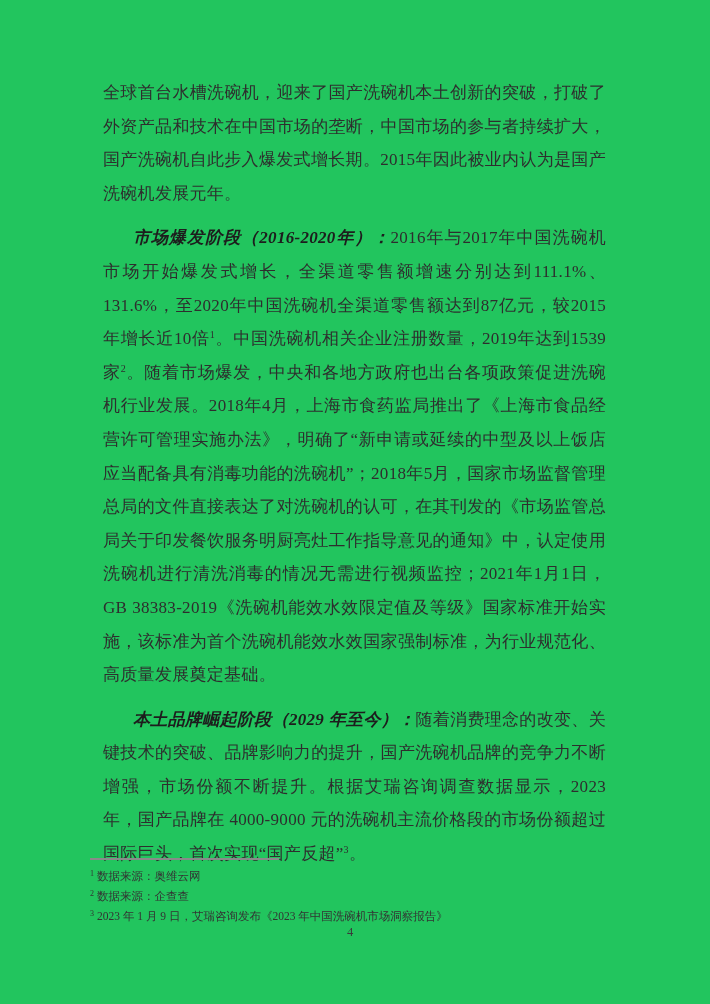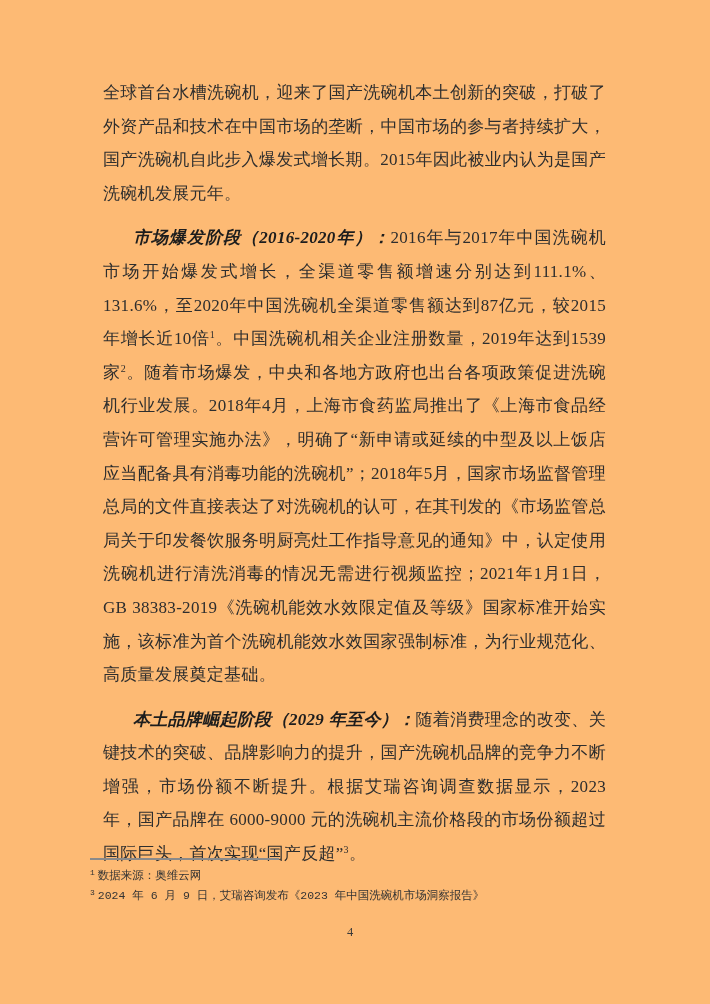--- a/index.html
+++ b/index.html
@@ -4,21 +4,21 @@
 <style>
   html, body {
     margin: 0;
     padding: 0;
     background: #ffffff;
   }
   .page {
     position: relative;
     width: 710px;
     height: 1004px;
-    background: #fdba74;
+    background: #22c55e;
     overflow: hidden;
     font-family: "Liberation Serif", "DejaVu Serif", serif;
     color: #2e2e2e;
   }
   .body-text {
     position: absolute;
     left: 103px;
     top: 76px;
     width: 503px;
     font-size: 17px;
@@ -44,21 +44,20 @@
   }
   .footnotes {
     position: absolute;
     left: 90px;
     top: 858px;
     width: 520px;
     font-size: 11.5px;
     line-height: 20px;
     color: #333333;
     text-align: left;
-    font-family: Liberation Mono, monospace;
   }
   .fn-separator {
     width: 189px;
     height: 0;
     border-top: 2px solid #8a8a8a;
     margin-bottom: 6px;
   }
   .footnote sup {
     font-size: 8px;
     line-height: 0;
@@ -79,25 +78,26 @@
 <body>
 
 <div class="page">
 
   <div class="body-text">
 
     <p class="para"><span>全球首台水槽洗碗机，迎来了国产洗碗机本土创新的突破，打破了外资产品和技术在中国市场的垄断，中国市场的参与者持续扩大，国产洗碗机自此步入爆发式增长期。2015年因此被业内认为是国产洗碗机发展元年。</span></p>
 
     <p class="para indent"><span class="lead">市场爆发阶段（2016-2020年）：</span><span>2016年与2017年中国洗碗机市场开始爆发式增长，全渠道零售额增速分别达到111.1%、131.6%，至2020年中国洗碗机全渠道零售额达到87亿元，较2015年增长近10倍</span><sup>1</sup><span>。中国洗碗机相关企业注册数量，2019年达到1539家</span><sup>2</sup><span>。随着市场爆发，中央和各地方政府也出台各项政策促进洗碗机行业发展。2018年4月，上海市食药监局推出了《上海市食品经营许可管理实施办法》，明确了“新申请或延续的中型及以上饭店应当配备具有消毒功能的洗碗机”；2018年5月，国家市场监督管理总局的文件直接表达了对洗碗机的认可，在其刊发的《市场监管总局关于印发餐饮服务明厨亮灶工作指导意见的通知》中，认定使用洗碗机进行清洗消毒的情况无需进行视频监控；2021年1月1日，GB 38383-2019《洗碗机能效水效限定值及等级》国家标准开始实施，该标准为首个洗碗机能效水效国家强制标准，为行业规范化、高质量发展奠定基础。</span></p>
 
-    <p class="para indent"><span class="lead">本土品牌崛起阶段（2029 年至今）：</span><span>随着消费理念的改变、关键技术的突破、品牌影响力的提升，国产洗碗机品牌的竞争力不断增强，市场份额不断提升。根据艾瑞咨询调查数据显示，2023 年，国产品牌在 6000-9000 元的洗碗机主流价格段的市场份额超过国际巨头，首次实现“国产反超”</span><sup>3</sup><span>。</span></p>
+    <p class="para indent"><span class="lead">本土品牌崛起阶段（2029 年至今）：</span><span>随着消费理念的改变、关键技术的突破、品牌影响力的提升，国产洗碗机品牌的竞争力不断增强，市场份额不断提升。根据艾瑞咨询调查数据显示，2023 年，国产品牌在 4000-9000 元的洗碗机主流价格段的市场份额超过国际巨头，首次实现“国产反超”</span><sup>3</sup><span>。</span></p>
 
   </div>
 
   <div class="footnotes">
     <div class="fn-separator"></div>
     <div class="footnote"><sup>1</sup><span>数据来源：奥维云网</span></div>
-    <div class="footnote"><sup>3</sup><span>2024 年 6 月 9 日，艾瑞咨询发布《2023 年中国洗碗机市场洞察报告》</span></div>
+    <div class="footnote"><sup>2</sup><span>数据来源：企查查</span></div>
+    <div class="footnote"><sup>3</sup><span>2023 年 1 月 9 日，艾瑞咨询发布《2023 年中国洗碗机市场洞察报告》</span></div>
   </div>
 
   <div class="page-number">4</div>
 
 </div>
 
 </body></html>

